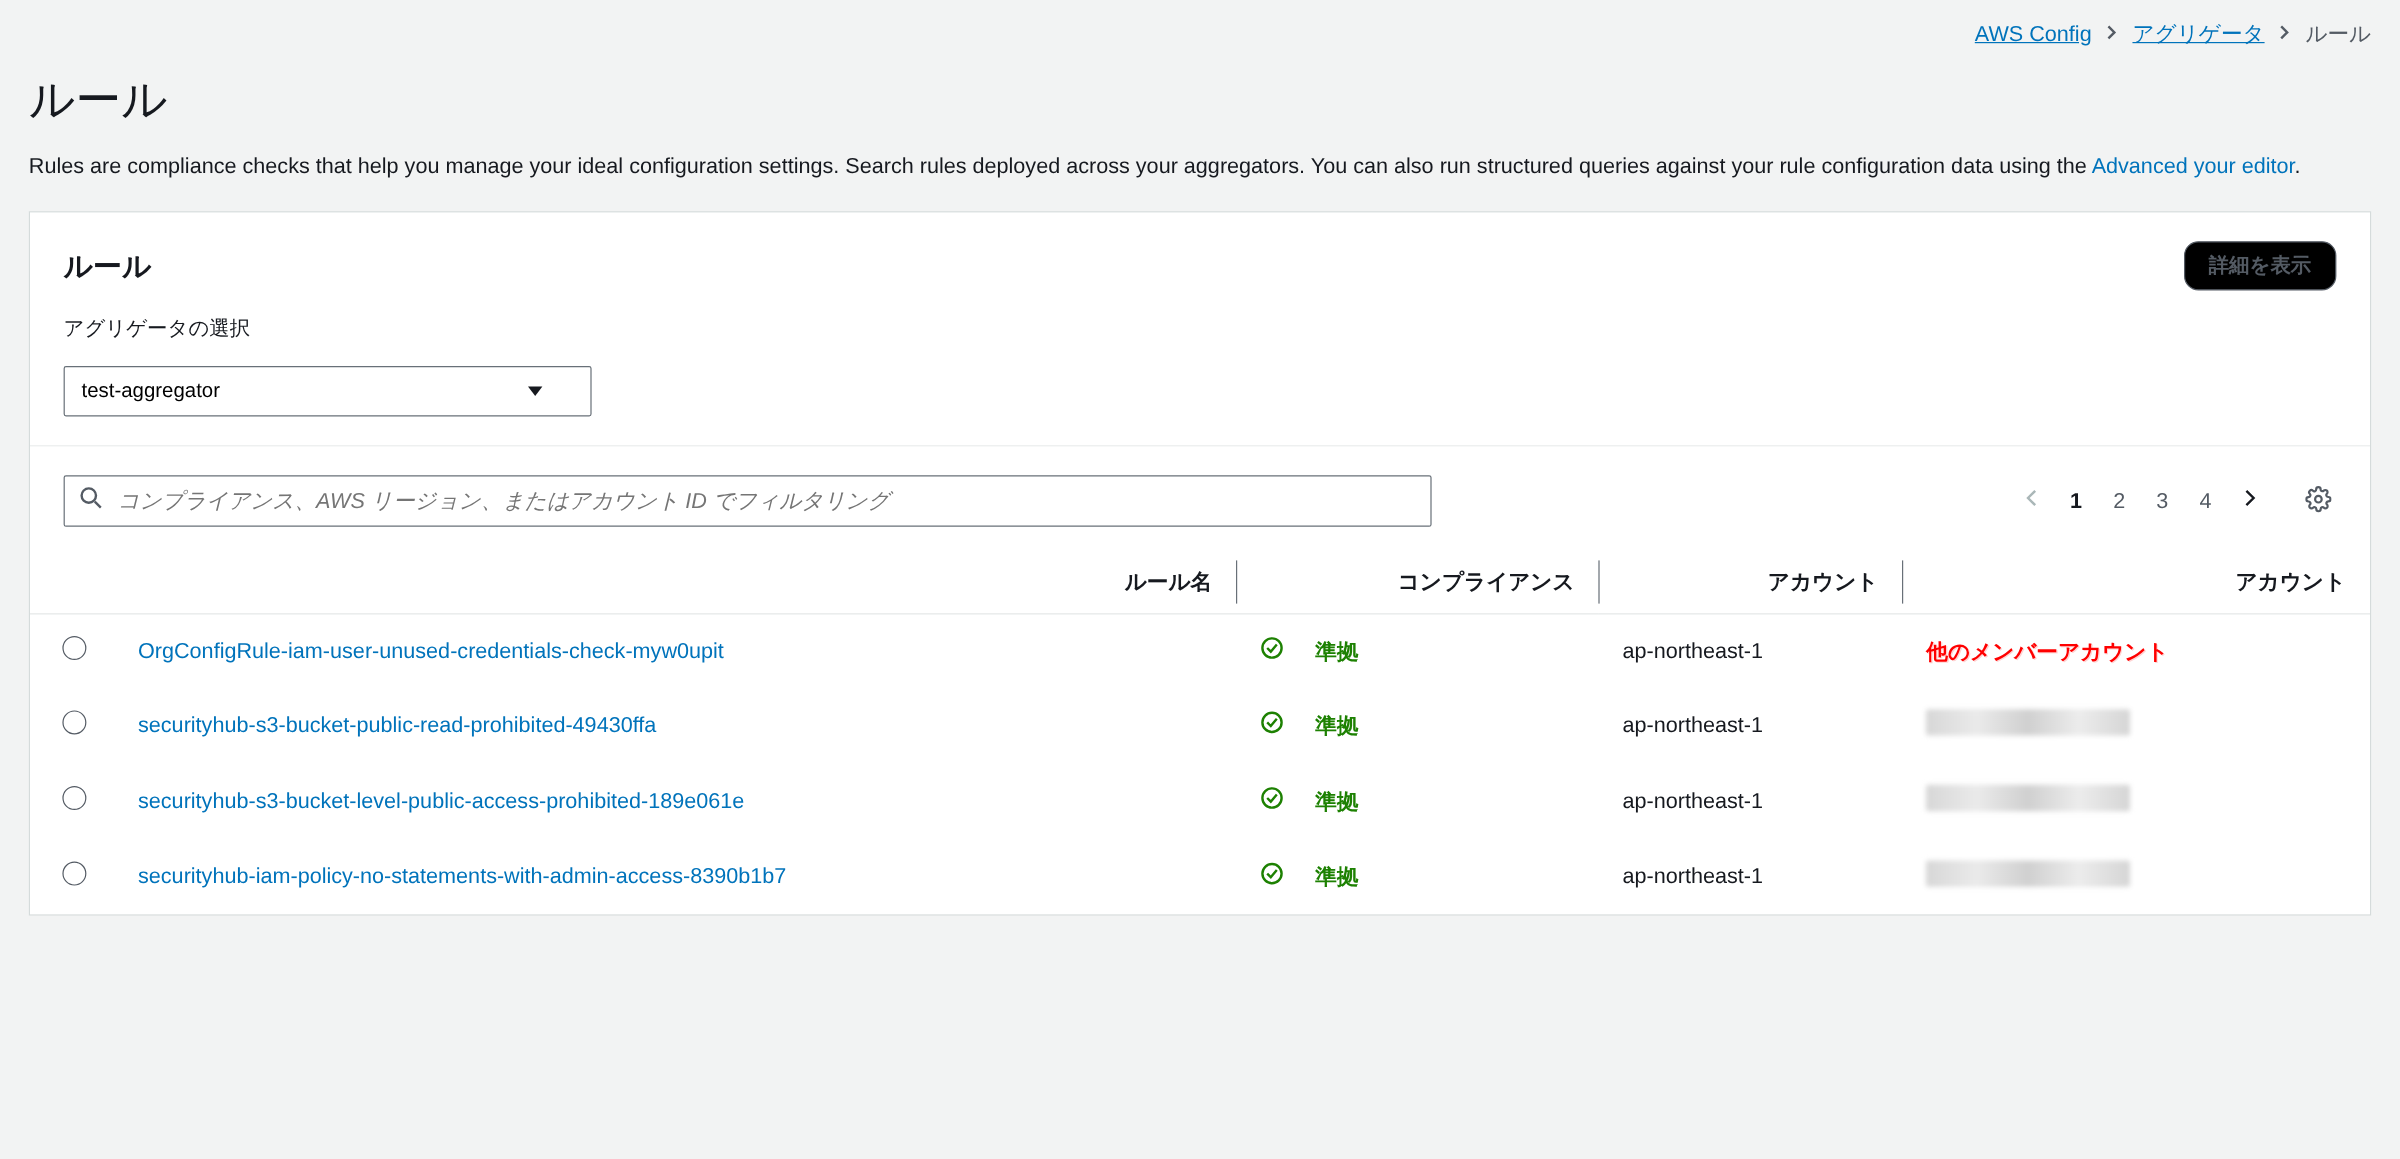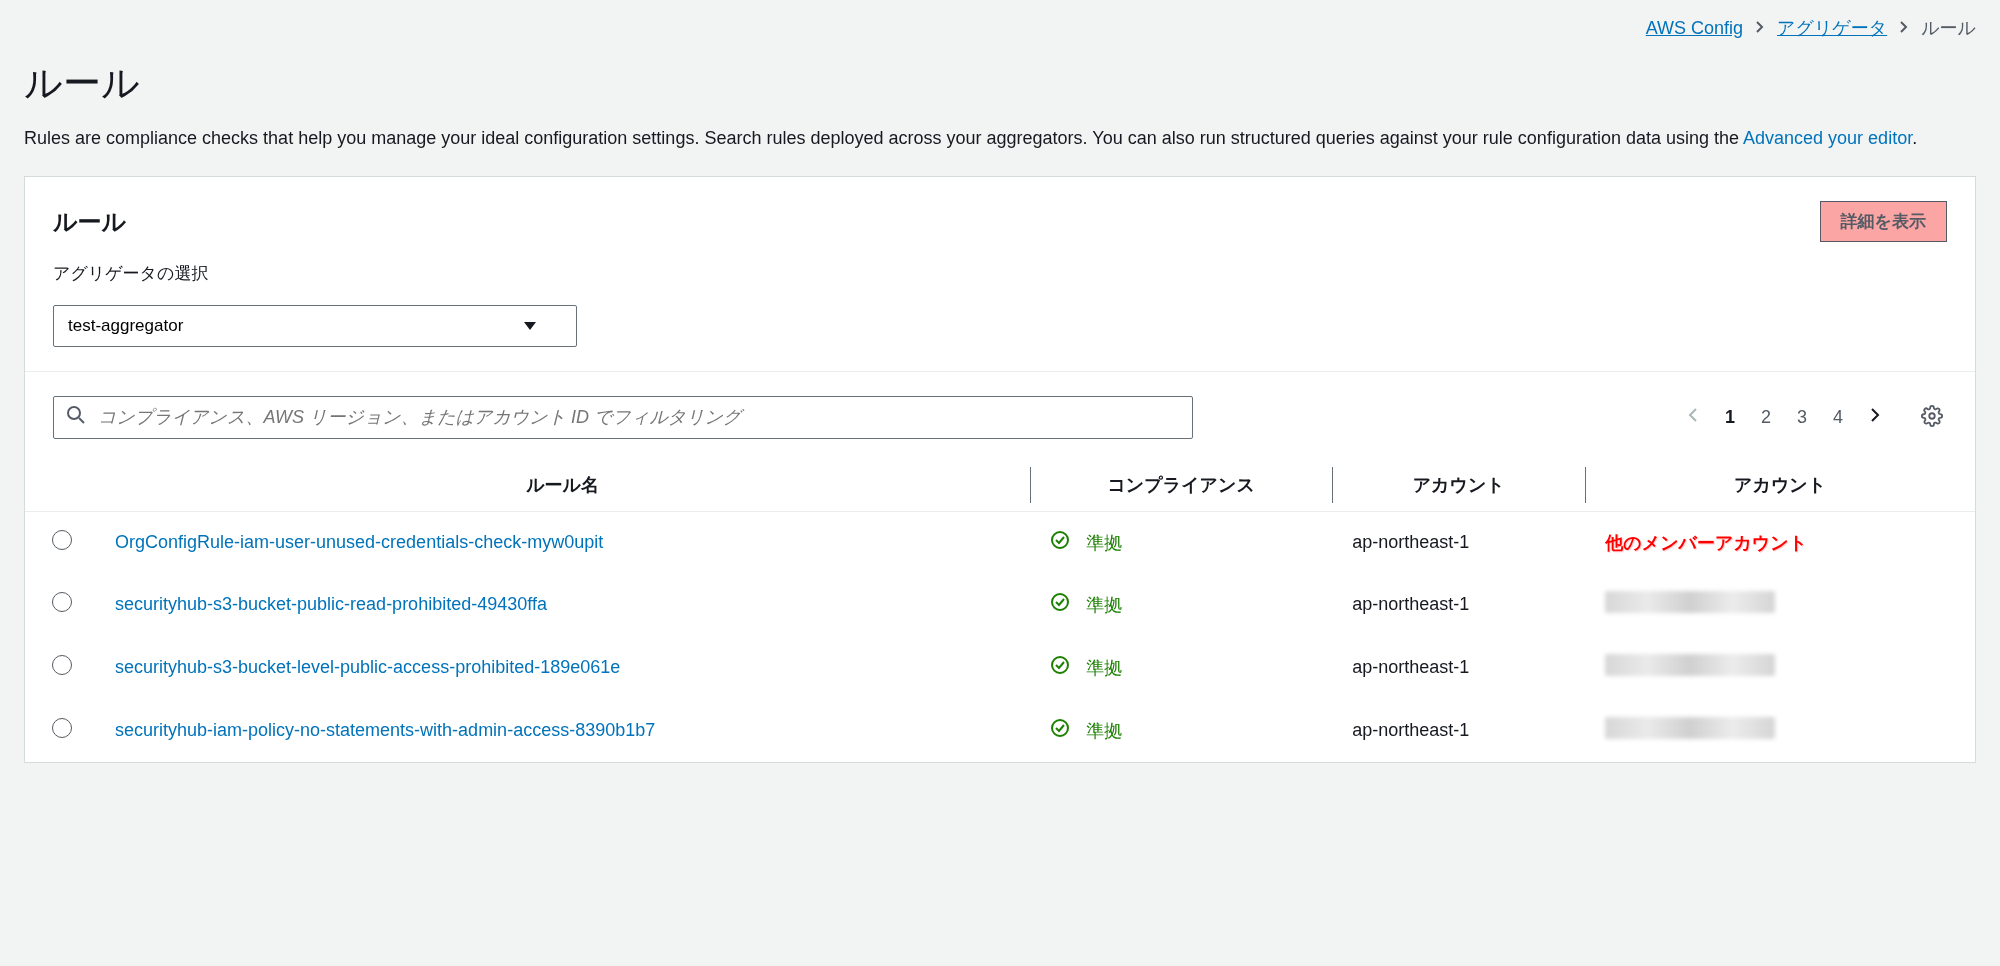--- a/index.html
+++ b/index.html
@@ -49,43 +49,43 @@
     display: flex;
     justify-content: space-between;
     align-items: center;
     padding: 24px 28px 20px 28px;
   }
   .panel-header h2 {
     font-size: 24px;
     font-weight: 700;
   }
   .btn {
-    background: #fca5a5;
+    background: #000000;
     border: 1px solid #545b64;
-    border-radius: 0;
+    border-radius: 12px;
     padding: 8px 20px;
     font-size: 17px;
     font-weight: 700;
     color: #545b64;
     cursor: pointer;
   }
 
   
   .filter-area {
     padding: 0 28px 24px 28px;
     border-bottom: 1px solid #eaeded;
   }
   .filter-label {
     font-size: 17px;
     color: #16191f;
     margin-bottom: 20px;
   }
   .select-wrap {
     position: relative;
-    width: 524px;
+    width: 440px;
   }
   .select {
     width: 100%;
     border: 1px solid #687078;
     background: #fff;
     padding: 10px 40px 10px 14px;
     font-size: 17px;
     border-radius: 2px;
     cursor: pointer;
     text-align: left;
@@ -145,21 +145,21 @@
     cursor: pointer;
     background: none;
     border: none;
     padding: 4px;
     margin-left: 12px;
   }
 
   
   .table { width: 100%; border-collapse: collapse; }
   .table th {
-    text-align: center;
+    text-align: right;
     font-weight: 700;
     font-size: 18px;
     padding: 14px 20px;
     border-bottom: 1px solid #eaeded;
     position: relative;
   }
   .table th.col-divider::before {
     content: "";
     position: absolute;
     left: 0;
@@ -179,23 +179,23 @@
     width: 20px; height: 20px;
     border: 1.5px solid #545b64;
     border-radius: 50%;
     display: inline-block;
     cursor: pointer;
   }
   .rule-link { color: #0073bb; }
   .compliance {
     display: inline-flex;
     align-items: center;
-    gap: 16px;
+    gap: 26px;
     color: #1d8102;
-    font-weight: 400;
+    font-weight: 700;
   }
   .compliance svg { stroke: #1d8102; }
   .account-redacted {
     color: #ff0000;
     font-weight: 700;
     text-shadow: 0 0 1px #fff, 1px 1px 0 #ffcfcf;
   }
   .blurred {
     display: inline-block;
     width: 170px; height: 22px;

